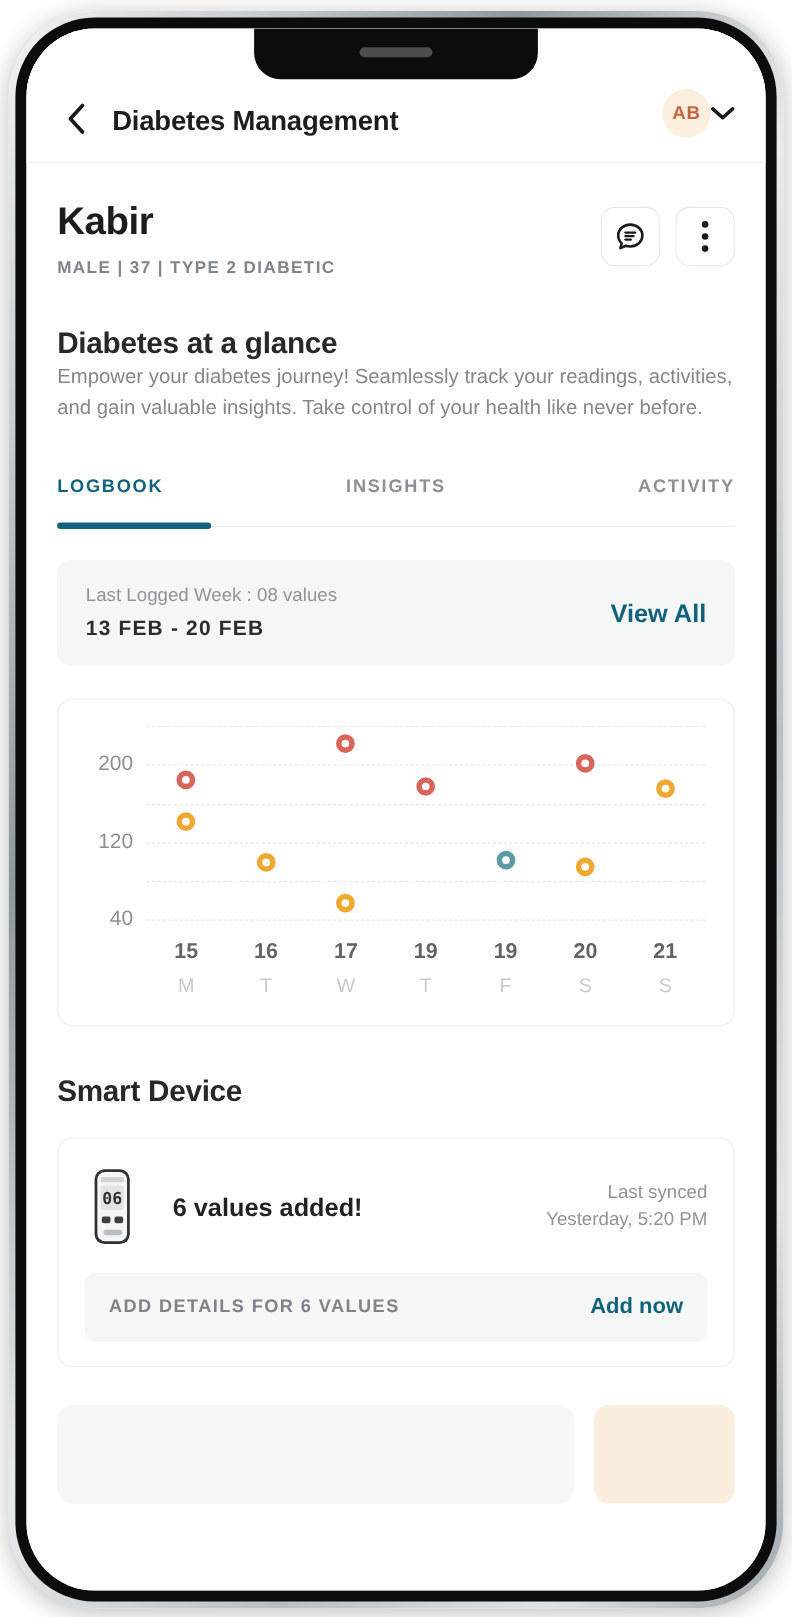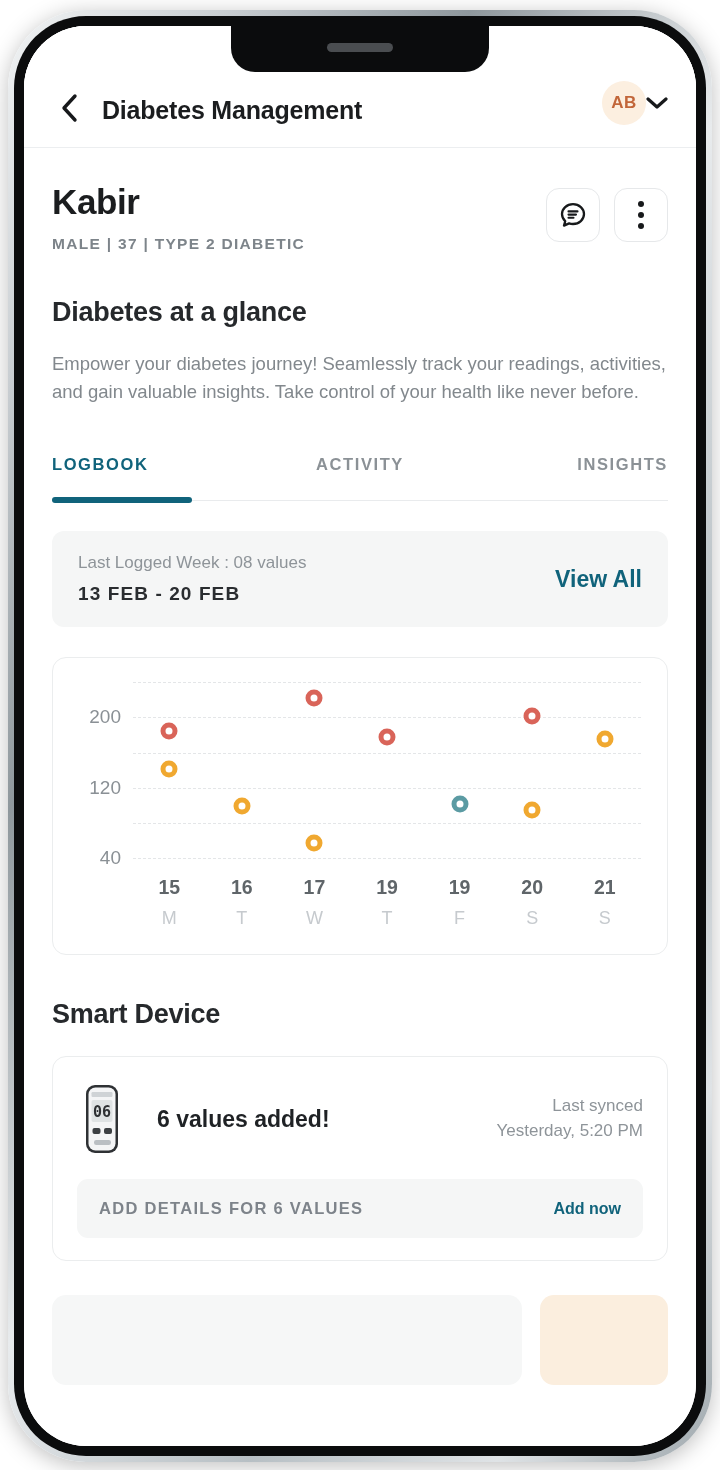--- a/index.html
+++ b/index.html
@@ -156,21 +156,20 @@
     font-size: 27px;
     font-weight: 700;
     color: #26292c;
     letter-spacing: -0.25px;
     margin-top: 44px;
   }
   .section-desc {
     font-size: 18.5px;
     line-height: 1.55;
     color: #82888d;
-    margin-top: 22px;
   }
 
   
   .tabs {
     display: flex;
     margin-top: 40px;
     border-bottom: 1px solid #e9ebed;
     position: relative;
   }
   .tab {
@@ -319,21 +318,21 @@
     cursor: pointer;
   }
   .cta-label {
     font-size: 16.5px;
     font-weight: 600;
     letter-spacing: 1.3px;
     color: #7d838a;
   }
   .cta-action {
     margin-left: auto;
-    font-size: 16px;
+    font-size: 20px;
     font-weight: 700;
     color: #10637b;
     text-align: right;
   }
 
   .peek-row {
     margin-top: 34px;
     display: flex;
     gap: 18px;
   }
@@ -393,22 +392,22 @@
                   </span>
               </div>
             </div>
           </div>
 
           <div class="section-title">Diabetes at a glance</div>
           <div class="section-desc">Empower your diabetes journey! Seamlessly track your readings, activities, and gain valuable insights. Take control of your health like never before.</div>
 
           <div class="tabs">
             <div class="tab active">LOGBOOK</div>
+            <div class="tab">INSIGHTS</div>
             <div class="tab">ACTIVITY</div>
-            <div class="tab">INSIGHTS</div>
           </div>
 
           <div class="week-card">
             <div>
               <div class="week-label">Last Logged Week : 08 values</div>
               <div class="week-range">13 FEB - 20 FEB</div>
             </div>
             <div class="view-all">View All</div>
           </div>
 

